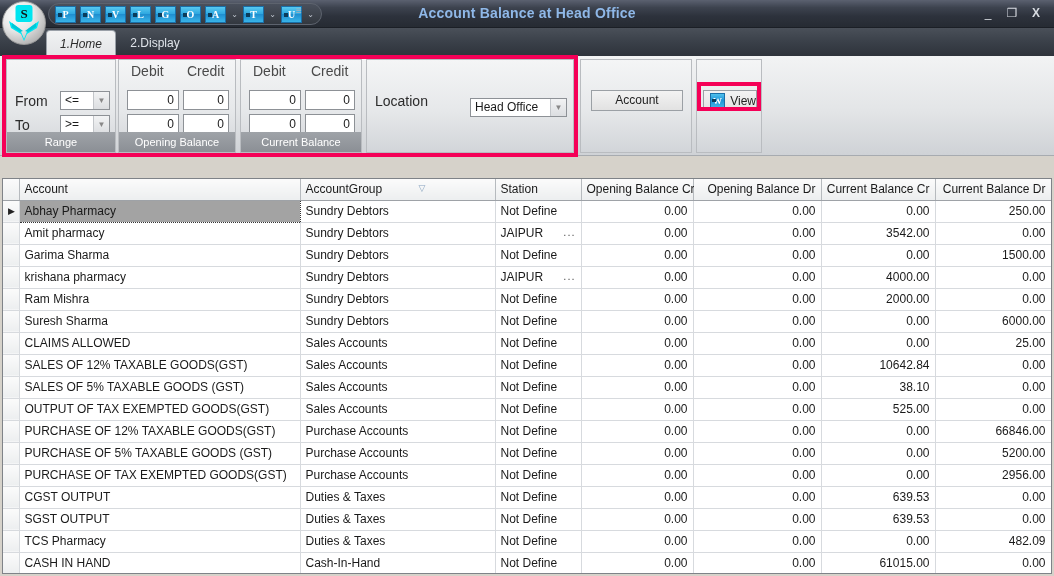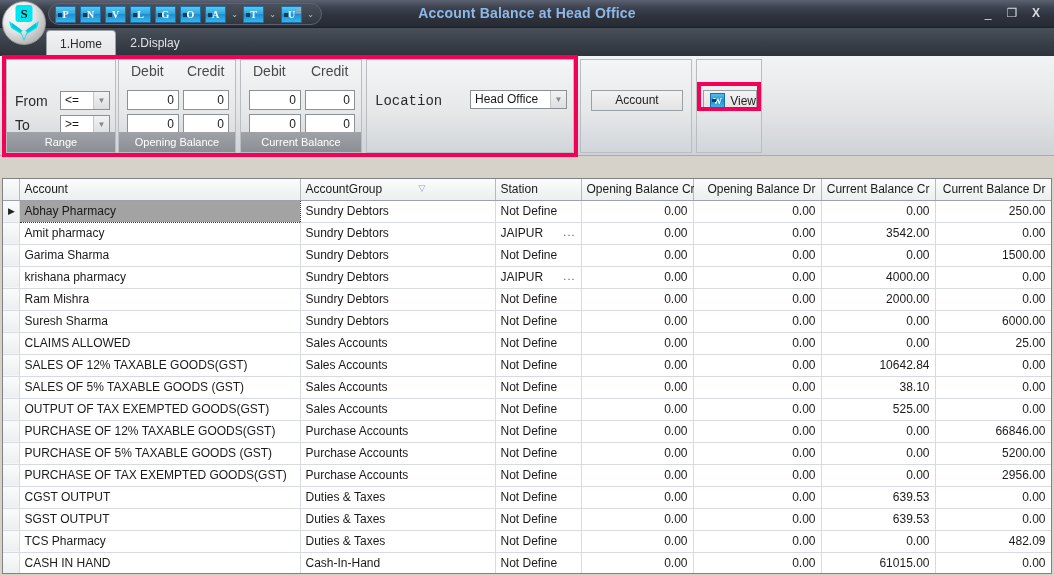--- a/index.html
+++ b/index.html
@@ -101,21 +101,21 @@
     font-size: 12px; line-height: 26px; text-align: center;
     cursor: default;
   }
   .tab.active {
     background: linear-gradient(to bottom, #f1f2f3, #e3e5e7);
     color: #2b2b2b;
     border: 1px solid #9aa0a8; border-bottom: none;
     border-radius: 4px 4px 0 0;
   }
   .tab.inactive { color: #e0e4ea; }
-  .tab-home { left: 46px; width: 70px; }
+  .tab-home { left: 46px; width: 70px; font-style: italic; }
   .tab-display { left: 120px; width: 70px; }
 
   .ver-text {
     position: absolute; right: 87px; top: 34px;
     color: #e6e9ee; font-size: 11px;
   }
   .hdr-icon {
     position: absolute; top: 32px; width: 18px; height: 18px;
   }
   .ico-help {
@@ -358,22 +358,22 @@
       <div class="col-hdr" style="left:12px; top:3px;">Debit</div>
       <div class="col-hdr" style="left:70px; top:3px;">Credit</div>
       <div class="numbox" style="left:8px; top:30px; width:52px;">0</div>
       <div class="numbox" style="left:64px; top:30px; width:50px;">0</div>
       <div class="numbox" style="left:8px; top:54px; width:52px;">0</div>
       <div class="numbox" style="left:64px; top:54px; width:50px;">0</div>
       <div class="rgroup-title">Current Balance</div>
     </div>
 
     <div class="rgroup noftitle" style="left:366px; width:208px;">
-      <div class="lbl" style="left:8px; top:33px;font-family:Liberation Mono, monospace;">Location</div>
-      <div class="combo" style="left:103px; top:30px; width:97px;">
+      <div class="lbl" style="left:8px; top:33px;">Location</div>
+      <div class="combo" style="left:103px; top:38px; width:97px;">
         <span>Head Office</span>
         <span class="arrow">▼</span>
       </div>
 
     </div>
 
     <div class="rgroup noftitle" style="left:580px; width:112px;">
       <div class="rbtn" style="left:10px; top:30px; width:92px; height:21px; line-height:19px;">Account</div>
 
     </div>

